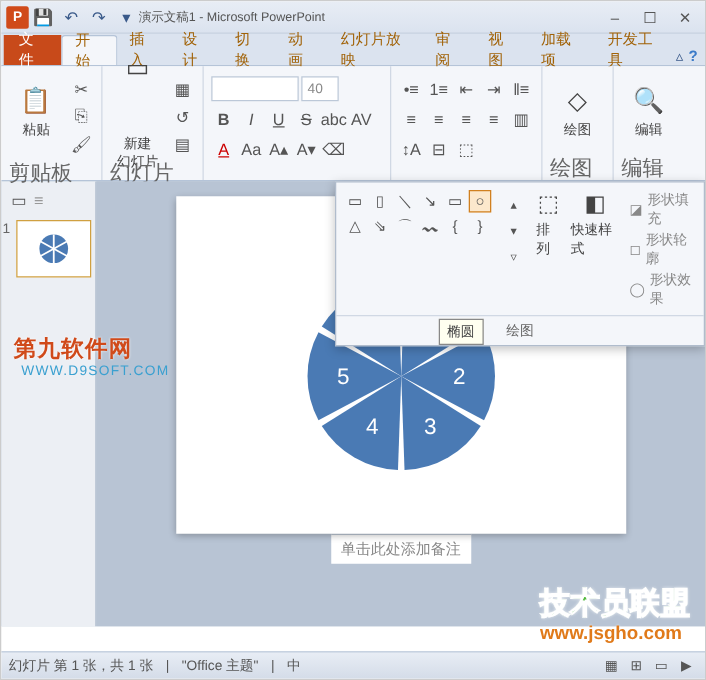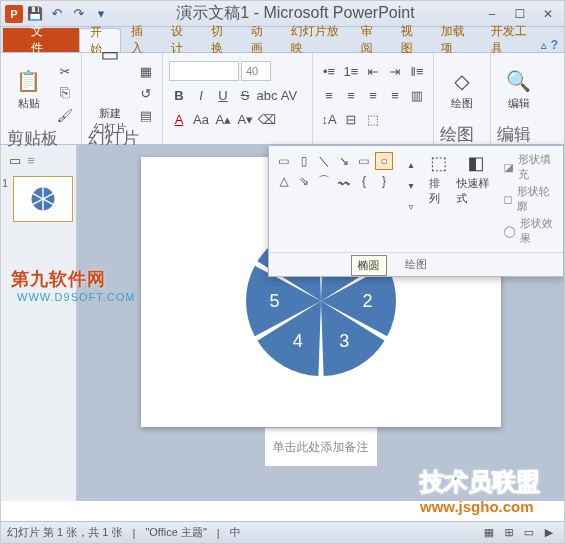--- a/index.html
+++ b/index.html
@@ -2,26 +2,26 @@
 <html><head>
 <meta charset="utf-8">
 <style>
   * { margin: 0; padding: 0; box-sizing: border-box; font-family: "Microsoft YaHei", SimSun, sans-serif; }
   body { background: #fff; width: 565px; height: 544px; overflow: hidden; position: relative; border: 1px solid #ccc; }
 
   .titlebar { height: 26px; background: linear-gradient(#e8edf5,#dbe3ef); display: flex; align-items: center; padding: 0 4px; border-bottom: 1px solid #b5c4d8; font-size: 12px; }
   .qat { display: flex; align-items: center; gap: 2px; }
   .qat-item { width: 20px; height: 20px; display: flex; align-items: center; justify-content: center; font-size: 13px; color: #3a5a8a; cursor: pointer; }
   .app-icon { width: 18px; height: 18px; background: #d04a1a; color:#fff; display:flex;align-items:center;justify-content:center;font-size:11px;font-weight:bold;border-radius:2px; }
-  .title-text { flex: 1; text-align: center; color: #555; font-size: 16px; }
+  .title-text { flex: 1; text-align: left; color: #555; font-size: 10px; }
   .win-controls { display: flex; gap: 4px; }
   .win-btn { width: 24px; height: 18px; display:flex;align-items:center;justify-content:center;font-size:12px;color:#555;cursor:pointer; }
 
   .tabs { height: 26px; background: #dbe3ef; display: flex; align-items: flex-end; padding-left: 2px; border-bottom: 1px solid #b5c4d8; font-size: 12px; }
-  .file-tab { background: #c84a1a; color: #fff; padding: 4px 28px; height: 24px; display:flex;align-items:center;cursor:pointer; }
+  .file-tab { background: #c84a1a; color: #fff; padding: 4px 12px; height: 24px; display:flex;align-items:center;cursor:pointer; }
   .tab { padding: 4px 10px; height: 24px; display:flex;align-items:center;color:#a16207;cursor:pointer; }
   .tab.active { background: #f4f6fa; border:1px solid #b5c4d8;border-bottom:none;border-radius:3px 3px 0 0; }
   .tabs-right { margin-left: auto; display:flex;align-items:center;gap:4px;padding-right:6px;color:#3a5a8a; }
 
   .ribbon { height: 92px; background: #f4f6fa; border-bottom: 1px solid #b5c4d8; display: flex; font-size: 11px; position: relative; }
   .rgroup { border-right: 1px solid #d0d8e4; padding: 2px 6px 0 6px; display:flex;flex-direction:column; }
   .rgroup-body { flex:1; display:flex; align-items:flex-start; gap:4px; padding-top:2px; }
   .rgroup-label { text-align:left; color:#666; font-size:17px; padding:2px 0; }
   .bigbtn { display:flex;flex-direction:column;align-items:center;justify-content:center;width:44px;height:64px;cursor:pointer;font-size:11px;color:#444;gap:2px; }
   .bigbtn .ico { width:26px;height:26px;display:flex;align-items:center;justify-content:center;font-size:20px; }
@@ -49,28 +49,28 @@
   .dp-mid { display:flex;flex-direction:column;align-items:center;gap:2px;font-size:11px;color:#444; }
   .dp-right { display:flex;flex-direction:column;gap:2px;font-size:11px;color:#888; }
   .dp-right-row { display:flex;align-items:center;gap:4px;cursor:pointer; }
   .dp-footer { text-align:center;font-size:11px;color:#666;padding:4px 0;border-top:1px solid #d0d8e4; }
 
   .tooltip { position:absolute; top:98px; left:50%; transform:translateX(30px); background:#fffff0; border:1px solid #888; padding:2px 6px; font-size:11px; color:#444; z-index:12; }
 
   .watermark1 { position:absolute; left:10px; top:266px; font-size:18px; font-weight:bold; color:#d04a1a; letter-spacing:1px; z-index:5; text-shadow:0 0 2px #fff; }
   .watermark1-sub { position:absolute; left:16px; top:290px; font-size:11px; color:#3aa0d0; letter-spacing:1px; z-index:5; }
 
-  .notes { height: 39px; background:#fff; border-top:1px solid #c0cad8; display:flex;align-items:center; padding:0 8px; font-size:12px; color:#888; margin:0 4px; }
+  .notes { height: 24px; background:#fff; border-top:1px solid #c0cad8; display:flex;align-items:center; padding:0 8px; font-size:12px; color:#888; margin:0 4px; }
 
   .statusbar { position:absolute;bottom:0;left:0;right:0;height:22px;background:linear-gradient(#e8edf5,#d4dce8);border-top:1px solid #b5c4d8;display:flex;align-items:center;font-size:11px;color:#555;padding:0 6px; }
   .sb-sep { flex:1; }
   .sb-icons { display:flex;gap:2px; }
   .sb-ico { width:18px;height:16px;display:flex;align-items:center;justify-content:center;cursor:pointer;color:#555;font-size:11px;border:1px solid transparent; }
 
-  .footer-wm { position:absolute; right:24px; bottom:28px; display:flex;flex-direction:column;align-items:flex-start;z-index:20; }
+  .footer-wm { position:absolute; right:12px; bottom:28px; display:flex;flex-direction:column;align-items:flex-start;z-index:20; }
   .footer-wm-cn { font-size:24px; font-weight:bold; color:#4fb83a; -webkit-text-stroke:1px #fff; text-shadow:0 0 3px #fff; }
   .footer-wm-en { font-size:15px; font-weight:bold; color:#e07a1a; text-shadow:0 0 2px #fff; }
 </style>
 </head>
 <body>
 
 <div class="titlebar">
   <div class="qat">
     <div class="app-icon">P</div>
     <div class="qat-item">💾</div>

